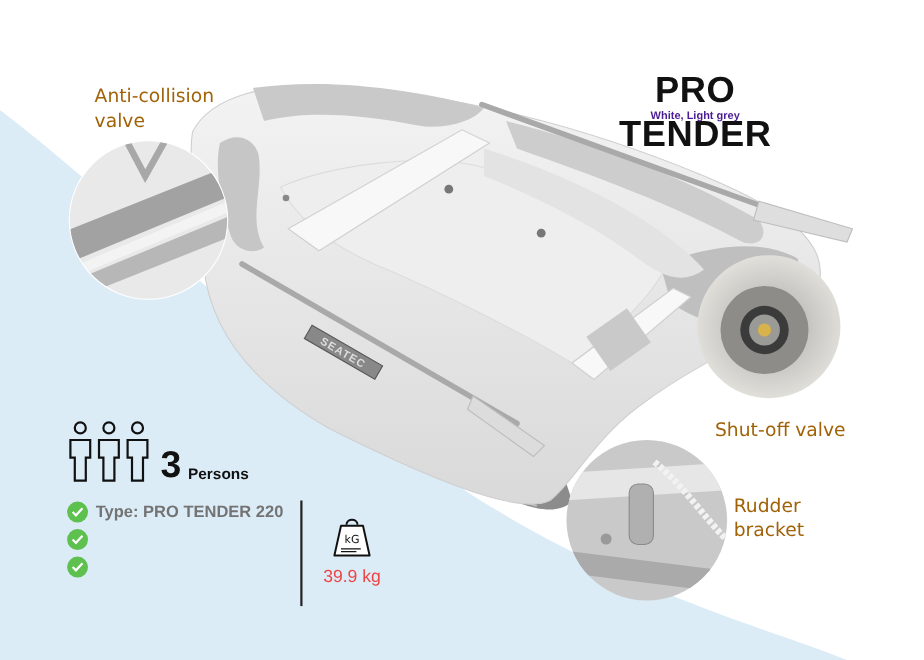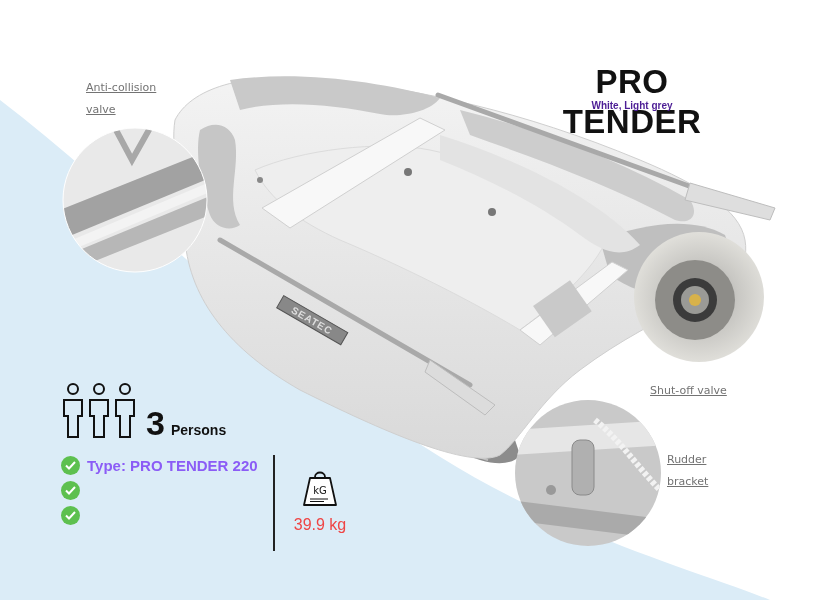--- a/index.html
+++ b/index.html
@@ -16,34 +16,34 @@
   .title {
     left: 524px; top: 62px; width: 216px; text-align: center;
     font-family: "Liberation Sans", sans-serif; font-weight: 700; font-size: 33px;
     letter-spacing: 0.5px; line-height: 40px; color: #111;
   }
   .subtitle {
     left: 544px; top: 100px; width: 176px; text-align: center;
     font-family: "Liberation Sans", sans-serif; font-weight: 700; font-size: 10px; color: #4c1d95;
   }
   .callout {
-    font-family: "DejaVu Sans", sans-serif; font-size: 11px; line-height: 22px; color: #737373; text-decoration: underline;
+    font-family: "DejaVu Sans", sans-serif; font-size: 17px; line-height: 22px; color: #a16207;
   }
   .callout-strips { left: 86px; top: 77px; width: 120px; }
   .callout-valve { left: 650px; top: 380px; width: 120px; }
   .callout-rudder { left: 667px; top: 449px; width: 80px; }
 
   .persons { left: 60px; top: 382px; display: flex; align-items: flex-end; }
   .persons .num { font-family: "Liberation Sans", sans-serif; font-weight: 700; font-size: 34px; line-height: 34px; margin-left: 8px; }
   .persons .lbl { font-family: "Liberation Sans", sans-serif; font-weight: 700; font-size: 14px; margin-left: 6px; margin-bottom: 2px; }
 
   .specs { left: 61px; top: 453px; }
   .spec-row { display: flex; align-items: center; height: 25px; }
   .spec-row .check { width: 19px; height: 19px; border-radius: 50%; background: #5dc04f; display: flex; align-items: center; justify-content: center; margin-right: 7px; }
-  .spec-row .txt { font-family: "Liberation Sans", sans-serif; font-weight: 700; font-size: 15px; color: #8b5cf6; }
+  .spec-row .txt { font-family: "Liberation Sans", sans-serif; font-weight: 700; font-size: 15px; color: #737373; }
 
   .divider { left: 273px; top: 455px; width: 1.5px; height: 96px; background: #222; }
   .weight { left: 285px; top: 468px; width: 70px; text-align: center; }
   .weight .val { font-family: "Liberation Sans", sans-serif; font-size: 16px; margin-top: 4px; color: #ef4444; }
 </style>
 </head>
 <body>
 
 <svg class="bg-svg" viewBox="0 0 840 600">
   <path d="M0,100 C170,230 330,420 560,520 C650,560 720,580 770,600 L0,600 Z" fill="#dbecf7"></path>

